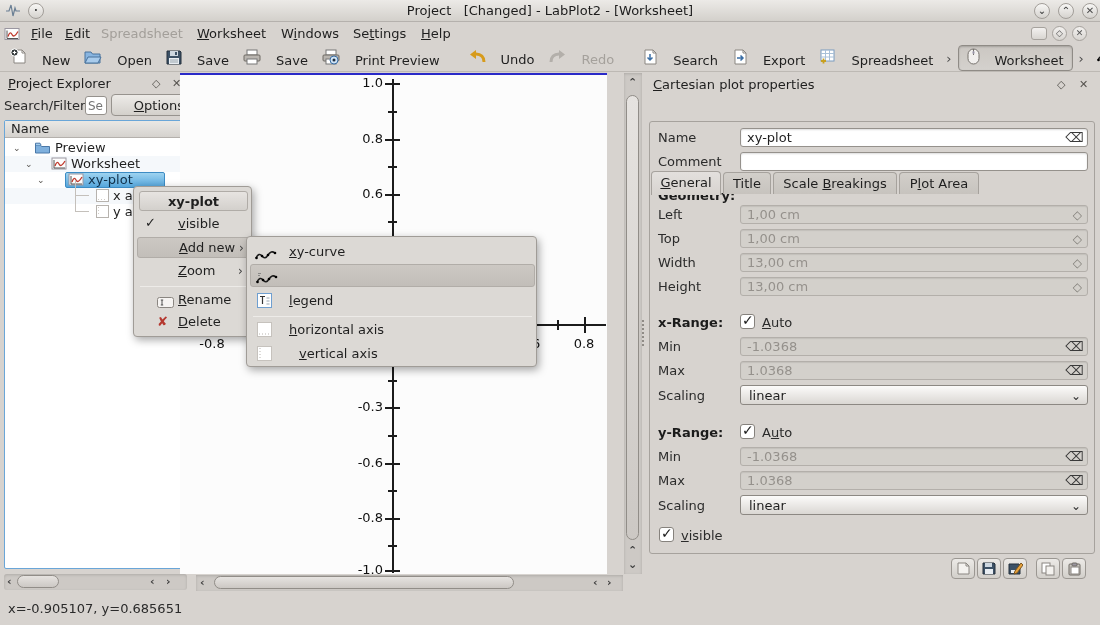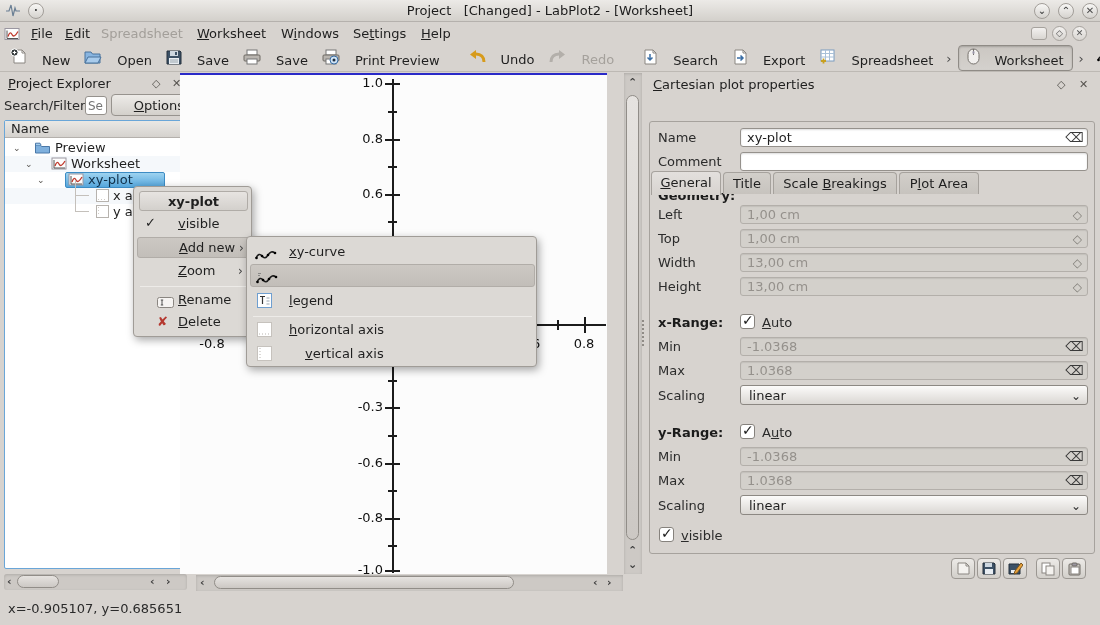--- a/index.html
+++ b/index.html
@@ -540,17 +540,17 @@
             <rect x=".5" y=".5" width="14" height="14" fill="#fff" stroke="#c6c2bd"></rect>
             <path d="M2 12h11" stroke="#b9b5b0" stroke-dasharray="1 2"></path>
           </svg></span>
       <span class="abs" style="left:42px"><u>h</u>orizontal axis</span>
     </div>
     <div class="mi" style="left:0;top:106px;width:291px;height:22px;line-height:22px">
       <span class="abs" style="left:10px;top:3px"><svg width="15" height="15" viewBox="0 0 15 15">
             <rect x=".5" y=".5" width="14" height="14" fill="#fff" stroke="#c6c2bd"></rect>
             <path d="M3 2v11" stroke="#b9b5b0" stroke-dasharray="1 2"></path>
           </svg></span>
-      <span class="abs" style="left:58px"><u>v</u>ertical axis</span>
+      <span class="abs" style="left:52px"><u>v</u>ertical axis</span>
     </div>
   </div>
 
 </div>
 
 </body></html>

